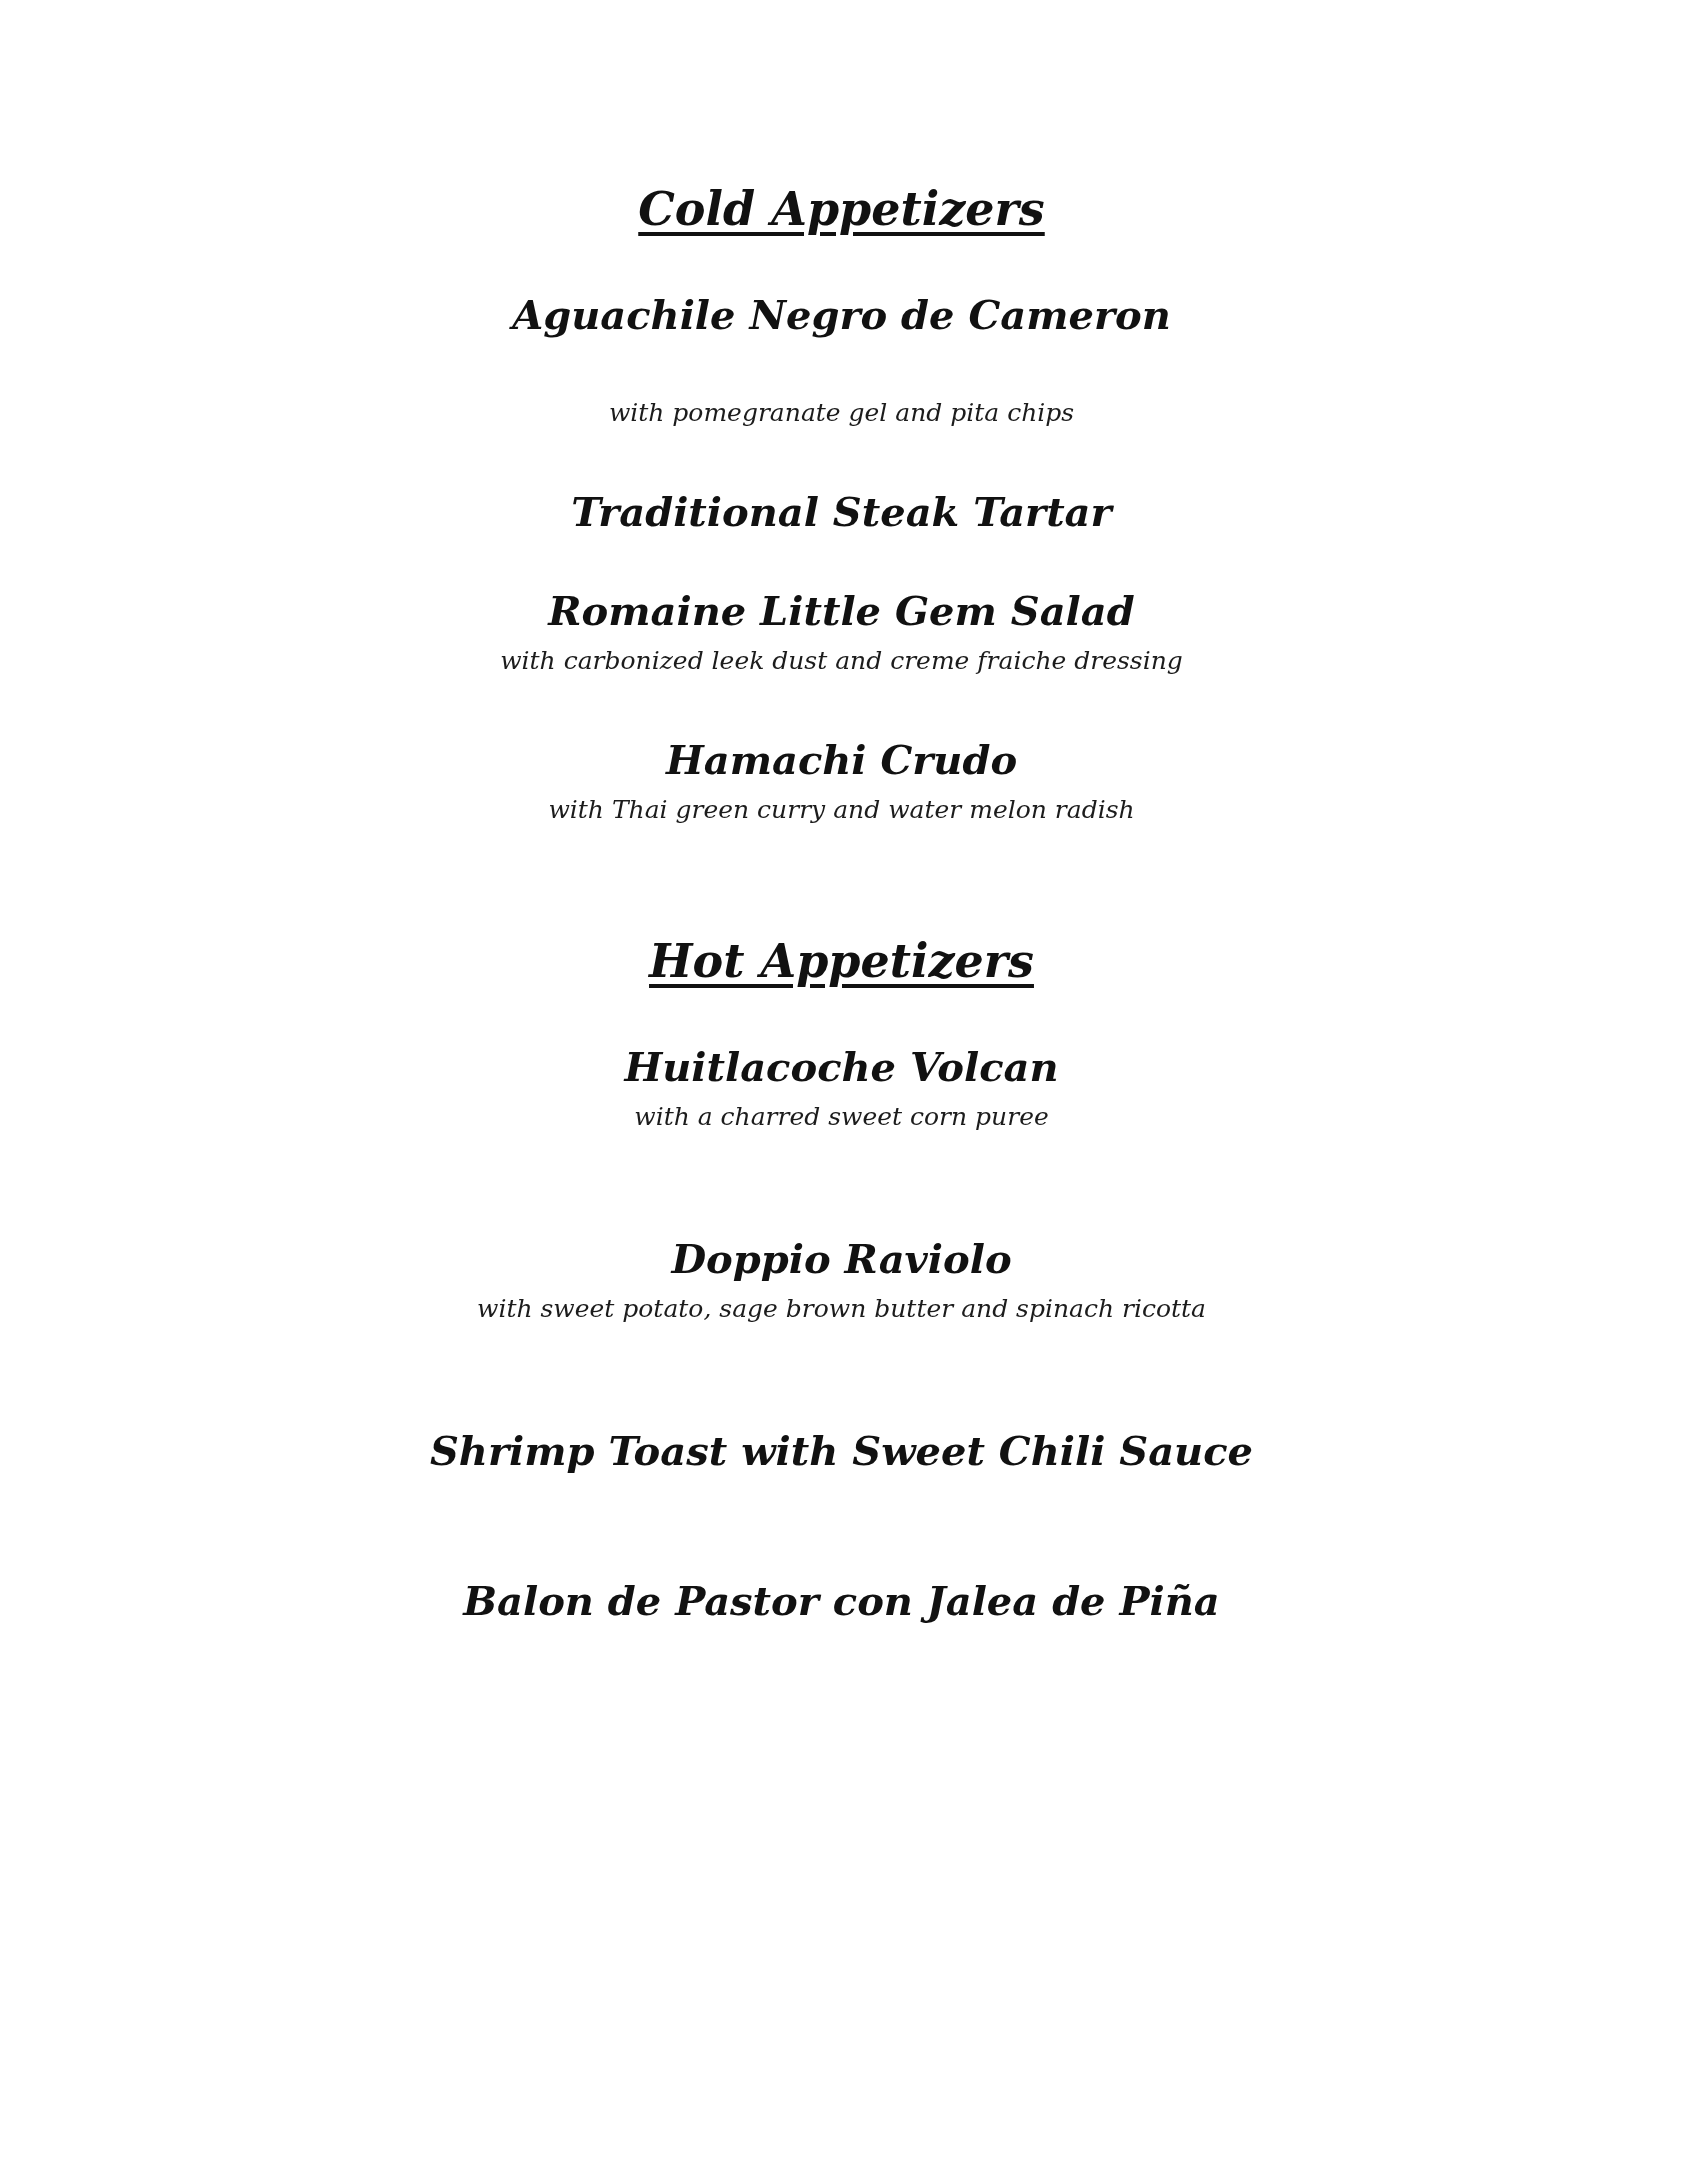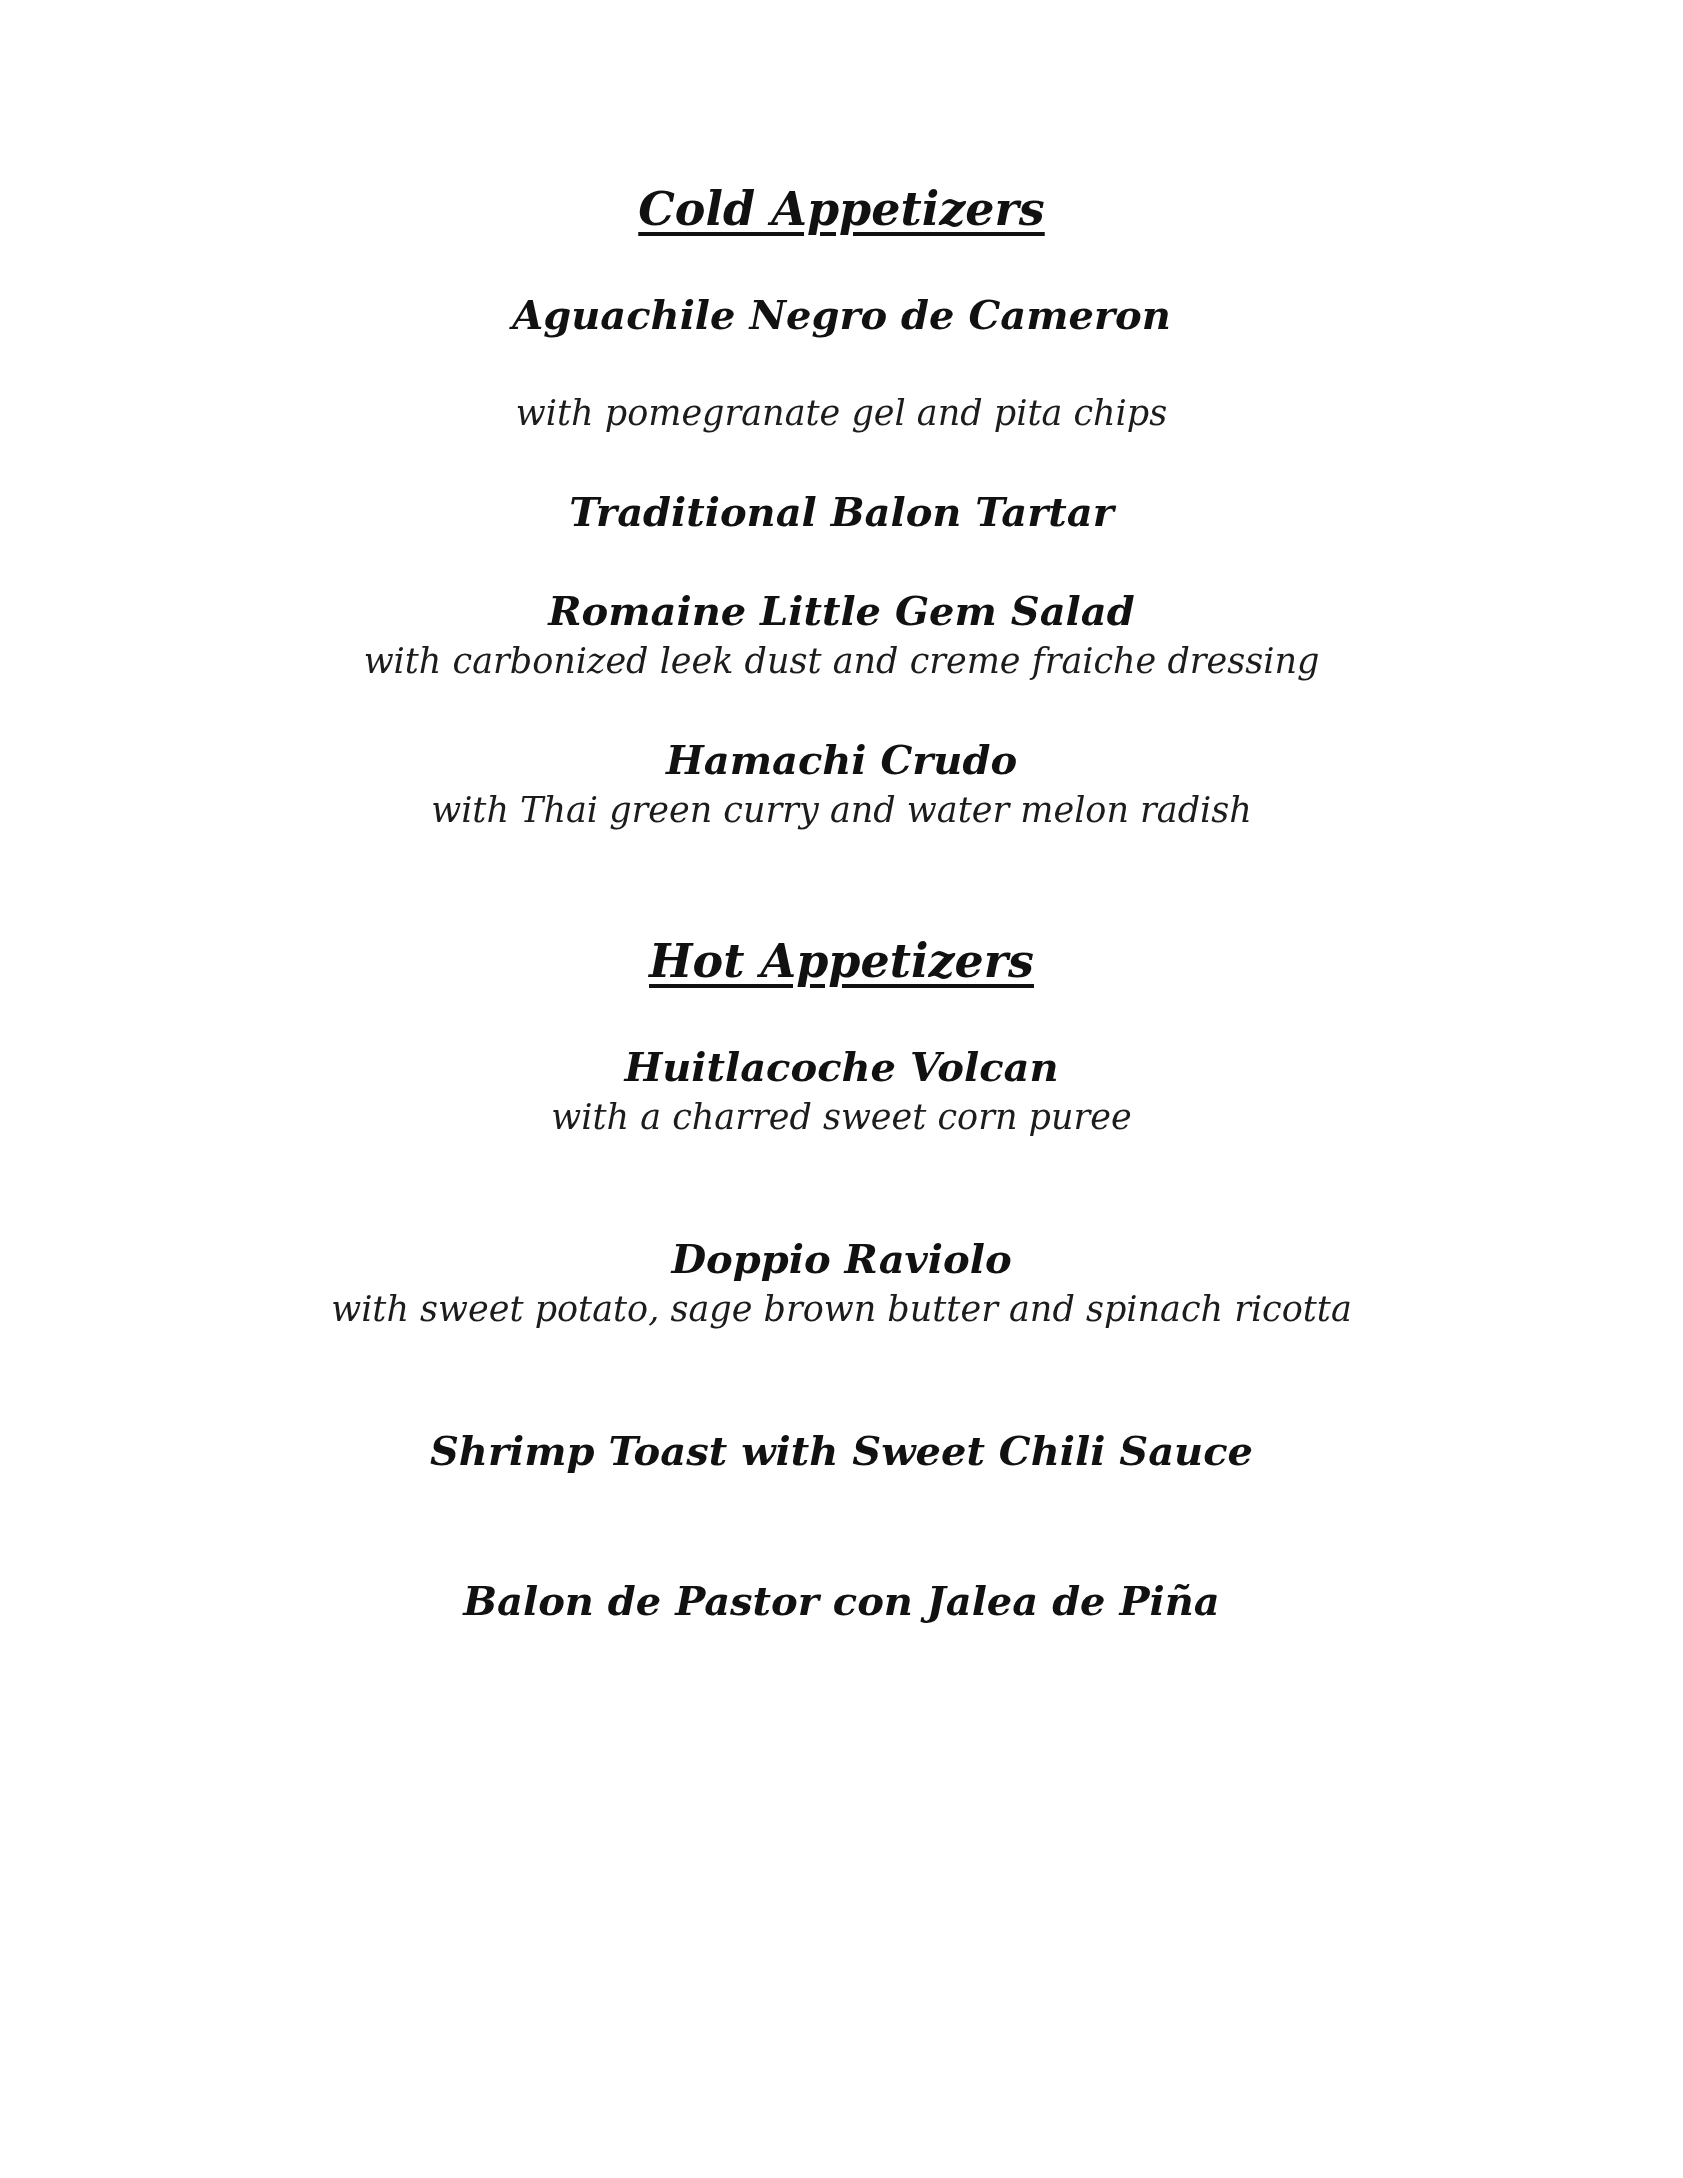--- a/index.html
+++ b/index.html
@@ -40,21 +40,21 @@
   }
   .item.gap-medium {
     margin-top: 99px;
   }
   .item-name {
     font-size: 40px;
     line-height: 51px;
     font-weight: 600;
   }
   .item-desc {
-    font-size: 35px;
+    font-size: 25px;
     line-height: 50px;
     font-weight: 400;
     color: #1c1c1c;
   }
 </style>
 </head>
 <body>
 
 <div class="page">
 
@@ -63,21 +63,21 @@
 
     <div class="item">
       <div class="item-name">Aguachile Negro de Cameron</div>
     </div>
 
     <div class="item">
       <div class="item-desc">with pomegranate gel and pita chips</div>
     </div>
 
     <div class="item">
-      <div class="item-name">Traditional Balon Tartar</div>
+      <div class="item-name">Traditional Steak Tartar</div>
     </div>
 
     <div class="item">
       <div class="item-name">Romaine Little Gem Salad</div>
       <div class="item-desc">with carbonized leek dust and creme fraiche dressing</div>
     </div>
 
     <div class="item">
       <div class="item-name">Hamachi Crudo</div>
       <div class="item-desc">with Thai green curry and water melon radish</div>

